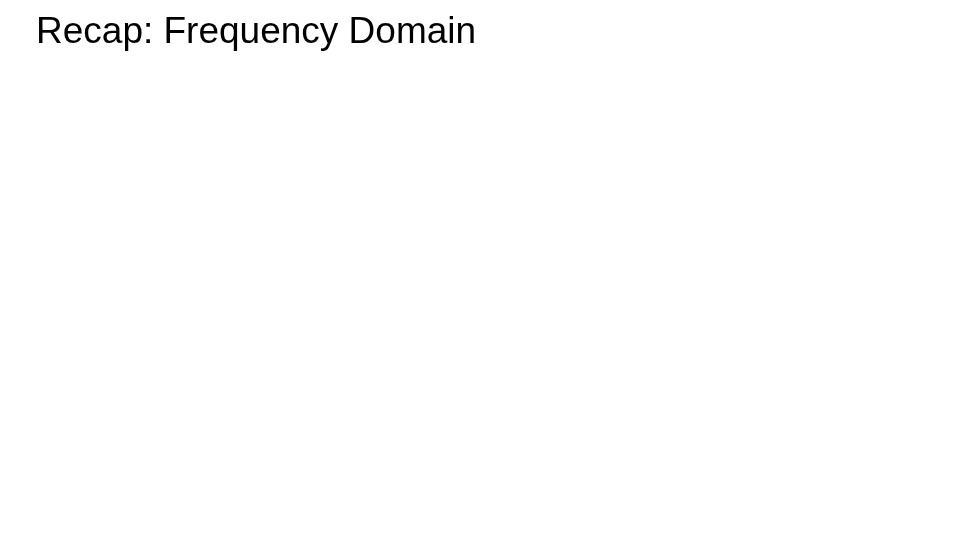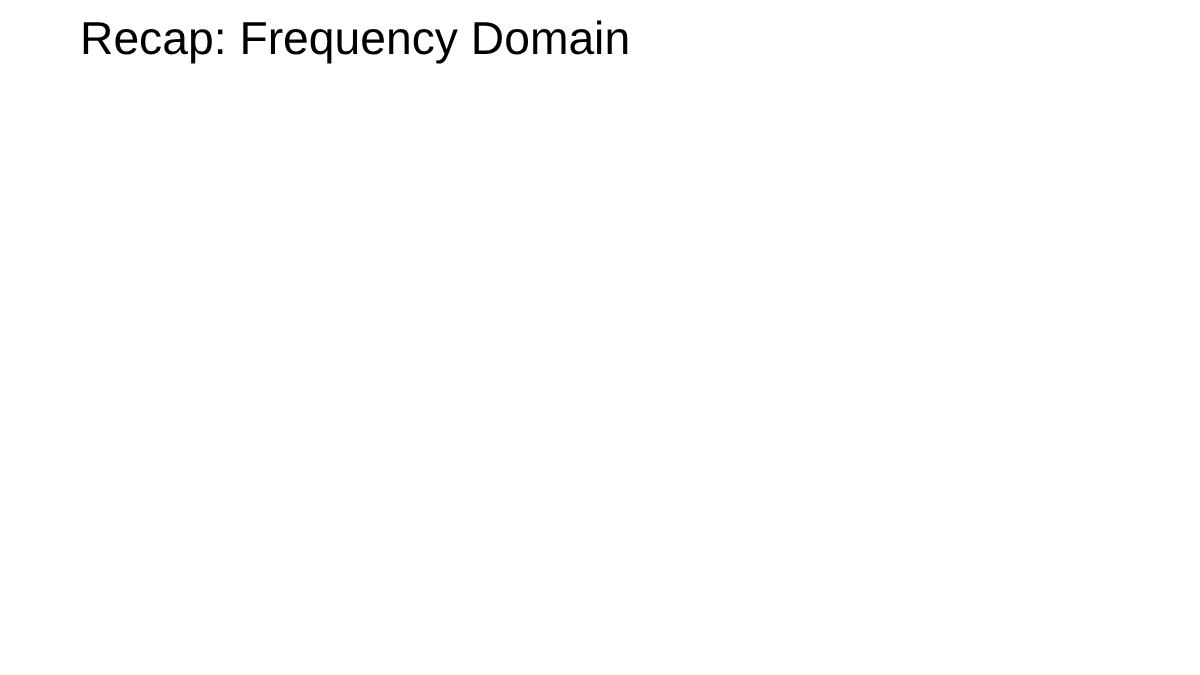--- a/index.html
+++ b/index.html
@@ -14,21 +14,21 @@
     font-family: "Liberation Sans", sans-serif;
   }
   .slide {
     position: relative;
     width: 960px;
     height: 540px;
     background: #ffffff;
   }
   .slide-title {
     position: absolute;
-    left: 64px;
+    left: 36px;
     top: 10px;
     margin: 0;
     font-family: "Liberation Sans", sans-serif;
     font-size: 37px;
     font-weight: 400;
     letter-spacing: 0px;
     color: #000000;
     white-space: nowrap;
   }
 </style>

